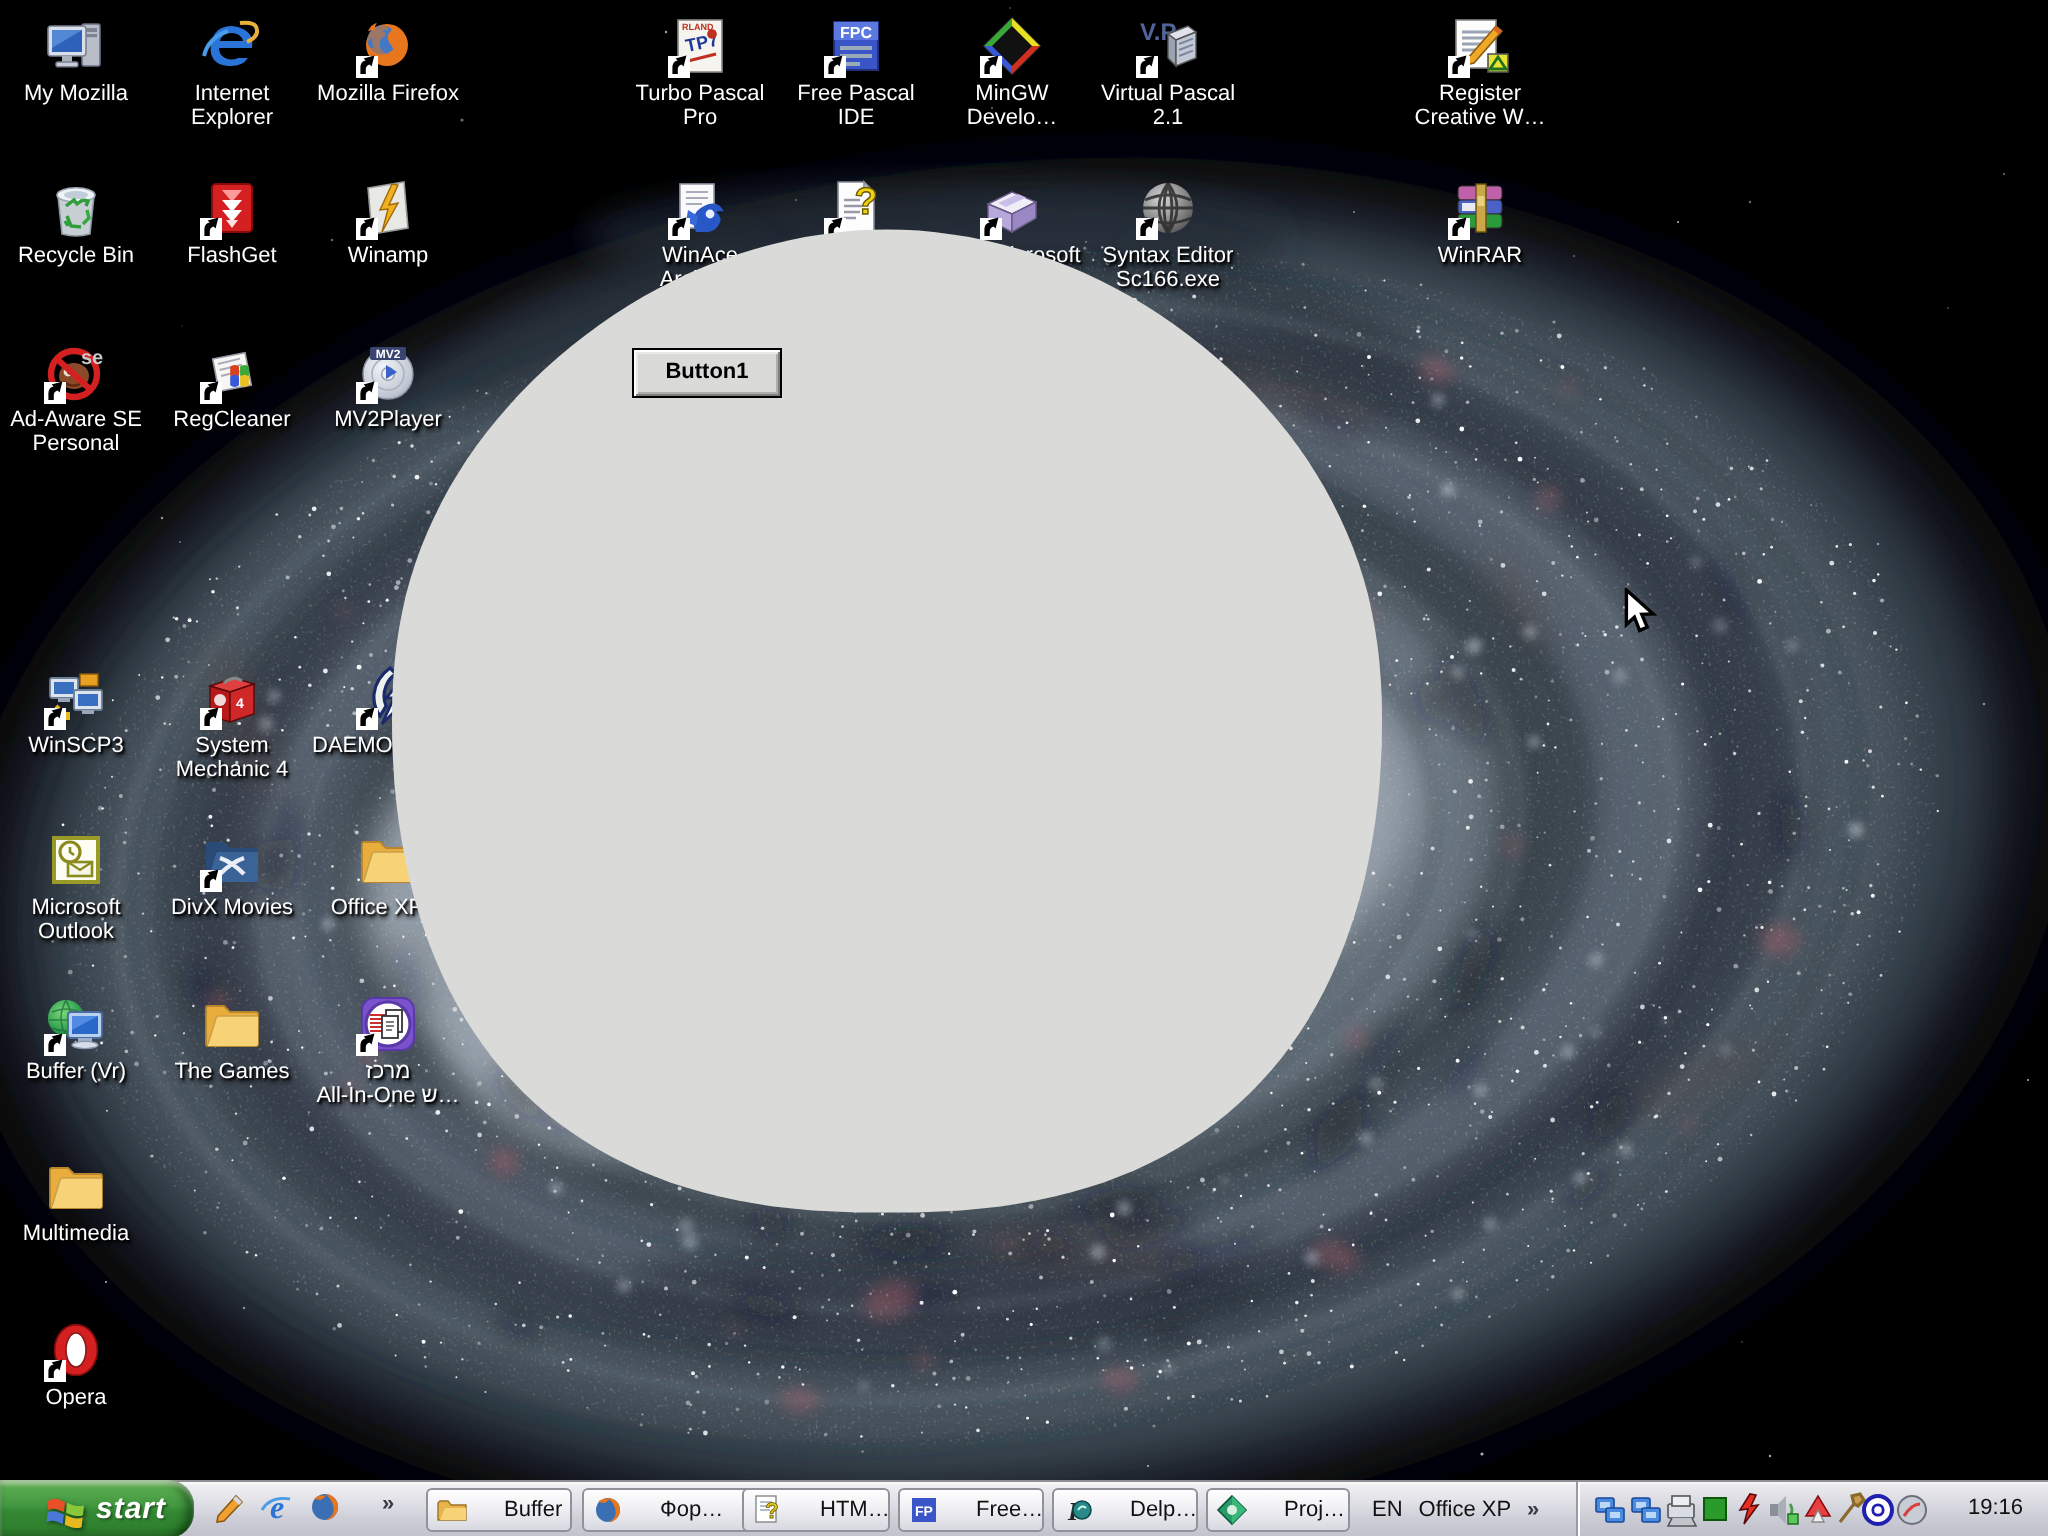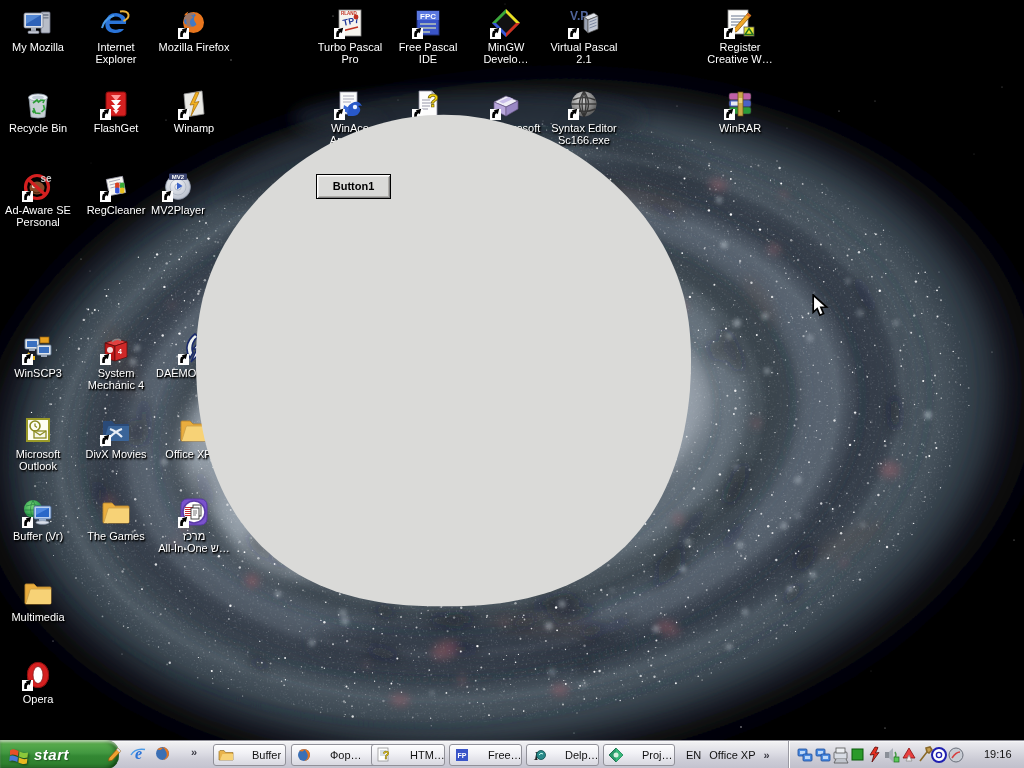--- a/index.html
+++ b/index.html
@@ -11,25 +11,25 @@
 text-shadow:1px 1px 1px #000,1px 2px 2px #000;}
 #form{position:absolute;left:0;top:0;z-index:3;}
 #btn1{position:absolute;left:316px;top:174px;width:75px;height:25px;z-index:4;
 background:#dadad8;border:1px solid #000;box-sizing:border-box;
 box-shadow:inset 1px 1px 0 #fff, inset -1px -1px 0 #808080, inset 2px 2px 0 #eceae8, inset -2px -2px 0 #b0aeaa;
 font-size:11px;color:#000;text-align:center;line-height:23px;font-weight:bold;}
 #cursor{position:absolute;left:812px;top:294px;z-index:9;}
 #taskbar{position:absolute;left:0;top:740px;width:1024px;height:28px;z-index:10;
 background:linear-gradient(#fbfbfa 0%,#f0f0f2 6%,#dcdce4 45%,#cdcdd7 70%,#c3c3cf 100%);
 border-top:1px solid #8f8f98;box-sizing:border-box;}
-#start{position:absolute;left:0;top:-1px;width:119px;height:29px;
+#start{position:absolute;left:0;top:-1px;width:97px;height:29px;
 border-radius:0 13px 13px 0;
 background:linear-gradient(#97cd85 0%,#58ab4d 14%,#419740 45%,#338833 55%,#2e7f2e 88%,#49984a 100%);
 box-shadow:inset 0 2px 2px rgba(255,255,255,0.4), inset -4px 0 5px rgba(0,30,0,0.45), inset 0 -2px 3px rgba(0,40,0,0.4);
-display:flex;align-items:center;}
+display:flex;align-items:center;justify-content:center;}
 #start .txt{color:#fff;font-size:15px;font-style:italic;font-weight:bold;
 text-shadow:1px 1px 1px #255c25;margin-left:4px;letter-spacing:0.5px;}
 #start svg{margin-left:8px;}
 .ql{position:absolute;top:4px;width:17px;height:17px;z-index:11;}
 .chev{position:absolute;top:5px;color:#3a3a44;font-size:11px;font-weight:bold;z-index:11;letter-spacing:-1px;}
 .tbtn{position:absolute;top:3px;height:22px;border-radius:3px;
 background:linear-gradient(#fefefe,#f2f2f6 40%,#dadae2 95%);
 border:1px solid #919199;box-sizing:border-box;display:flex;align-items:center;
 box-shadow:inset 0 1px 0 #fff;overflow:hidden;gap:14px;}
 .tbi{margin-left:4px;display:flex;}
@@ -2301,21 +2301,21 @@
 <path d="M2 6 Q6 3 10 6 L10 14 Q6 17 2 14 Z" fill="#d84020"></path>
 <path d="M11 6 Q15 3 19 6 L19 14 Q15 17 11 14 Z" fill="#38a838"></path>
 <path d="M2 15 Q6 12 10 15 L10 23 Q6 26 2 23 Z" fill="#3858d8"></path>
 <path d="M11 15 Q15 12 19 15 L19 23 Q15 26 11 23 Z" fill="#e8c020"></path>
 </g>
 <rect x="0" y="21" width="11" height="11" fill="#fff"></rect>
       <path d="M2.2 30 L2.2 26.5 Q2.2 23.8 4.8 23.2 L3.8 22.2 L9.2 20.8 L7.8 26.2 L6.8 25.2 Q4.9 25.8 4.9 27.5 L4.9 30 Z" fill="#000"></path>
     </svg>
     <div class="lbl">RegCleaner</div>
   </div>
-<div class="icon" style="left:140px;top:170px">
+<div class="icon" style="left:156px;top:170px">
     <svg width="32" height="32" viewBox="0 0 32 32">
 <defs>
         <radialGradient id="cd" cx="0.4" cy="0.35" r="0.85">
           <stop offset="0" stop-color="#f2f4f8"></stop>
           <stop offset="0.7" stop-color="#c0c6d2"></stop>
           <stop offset="1" stop-color="#8a93a6"></stop>
         </radialGradient>
       </defs>
 <circle cx="16" cy="17" r="12.5" fill="url(#cd)" stroke="#8a93a6" stroke-width="0.7"></circle>
 <circle cx="16" cy="17" r="8" fill="none" stroke="#aab2c0" stroke-width="0.8"></circle>

